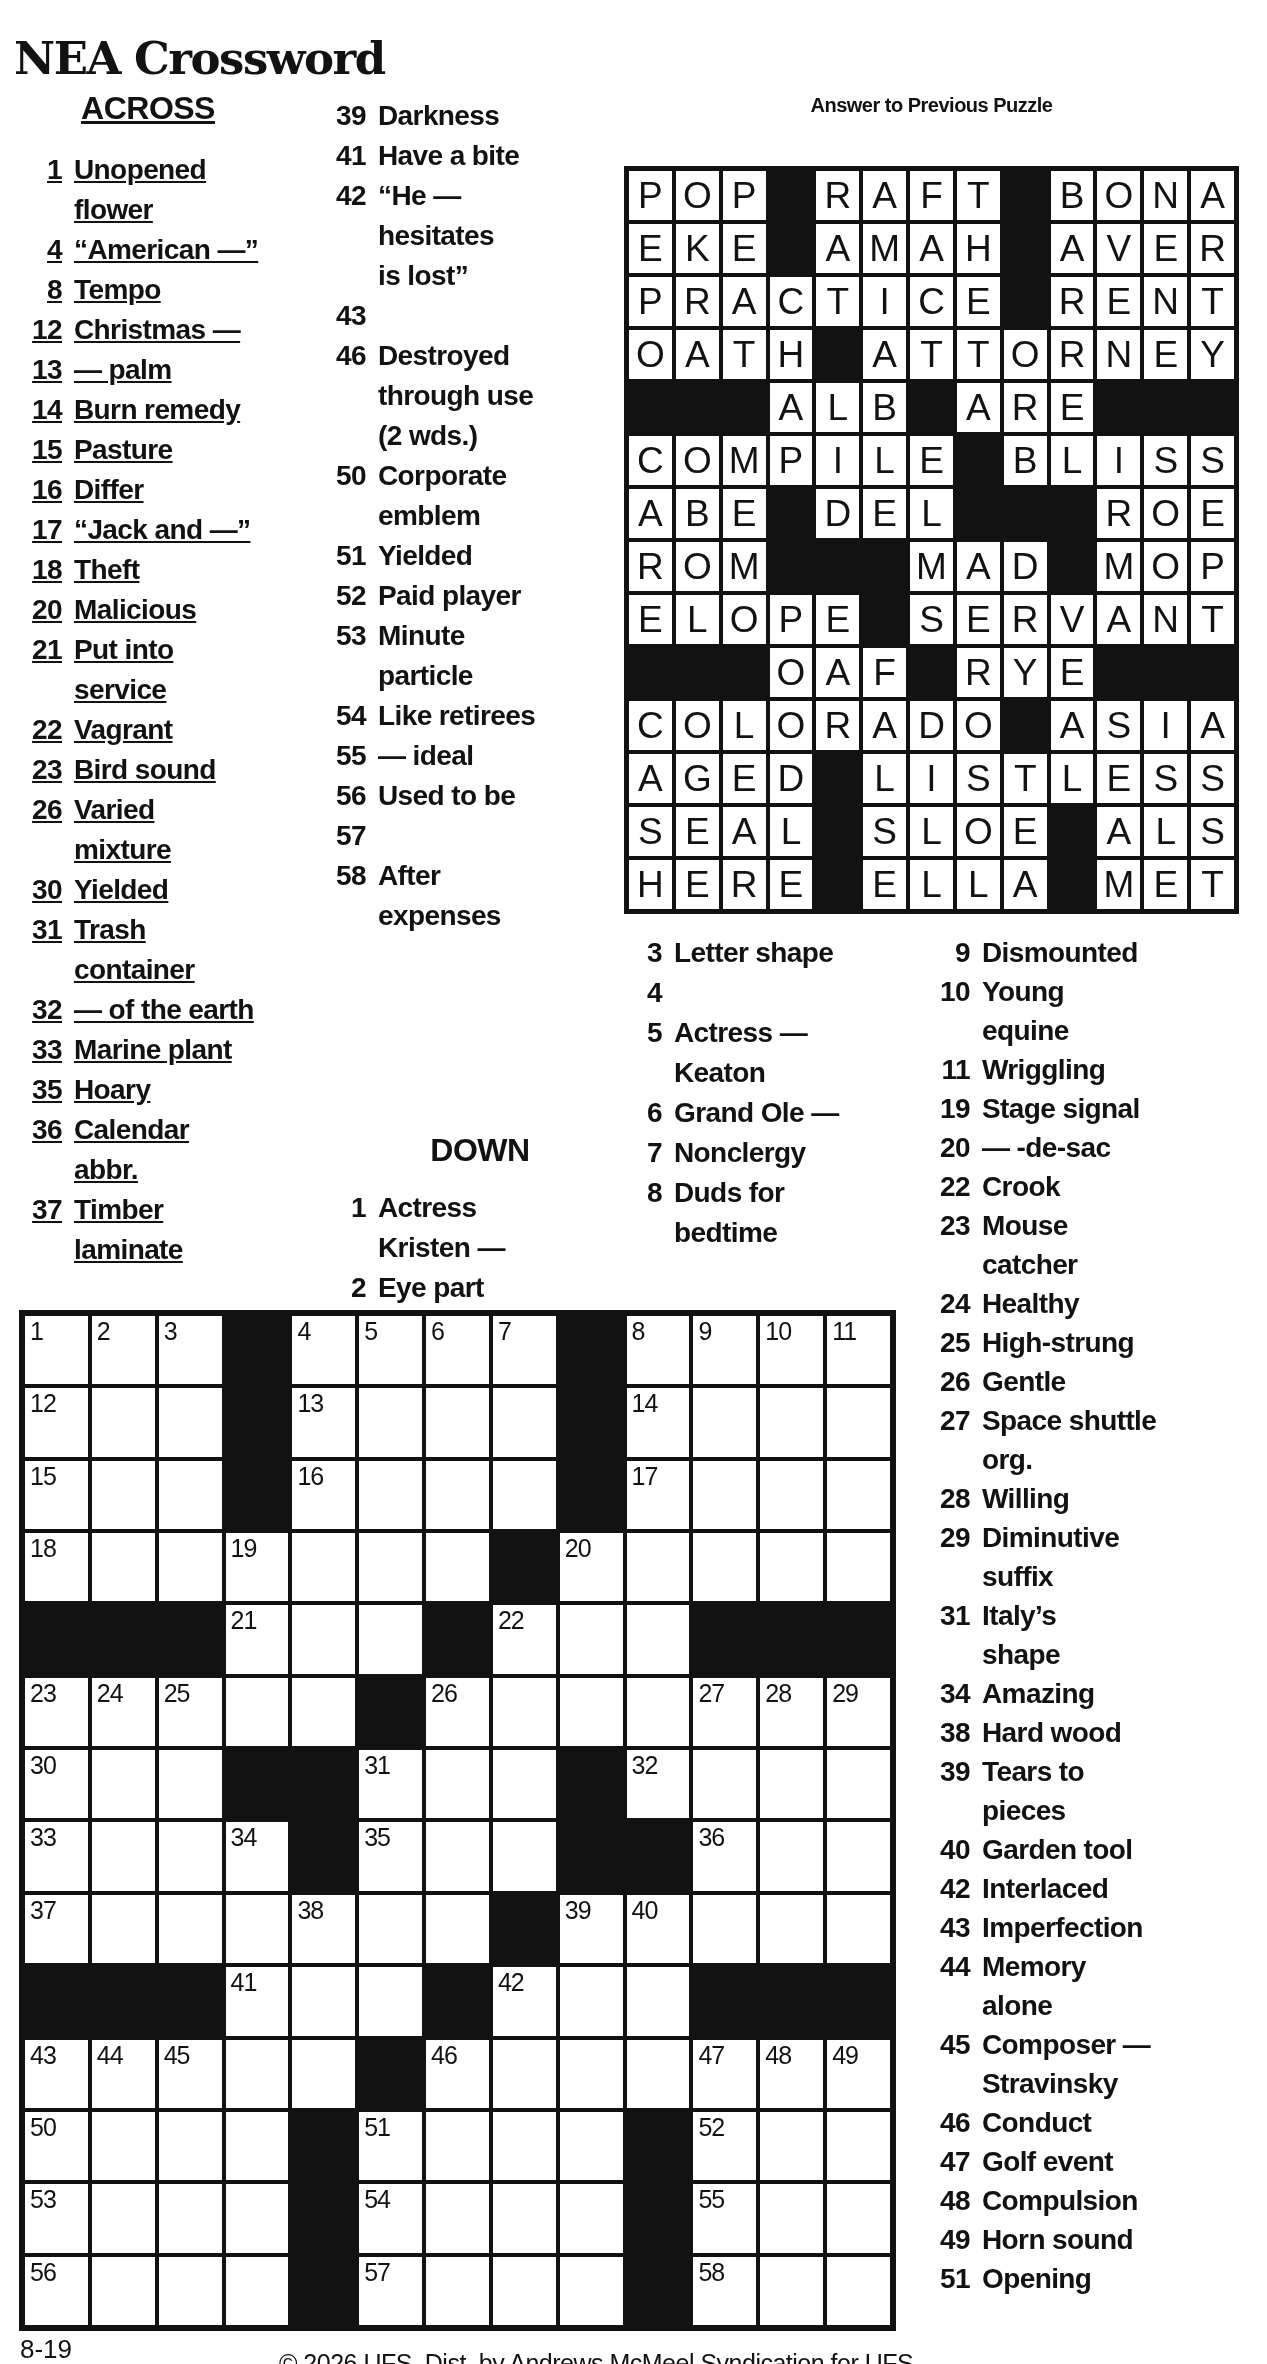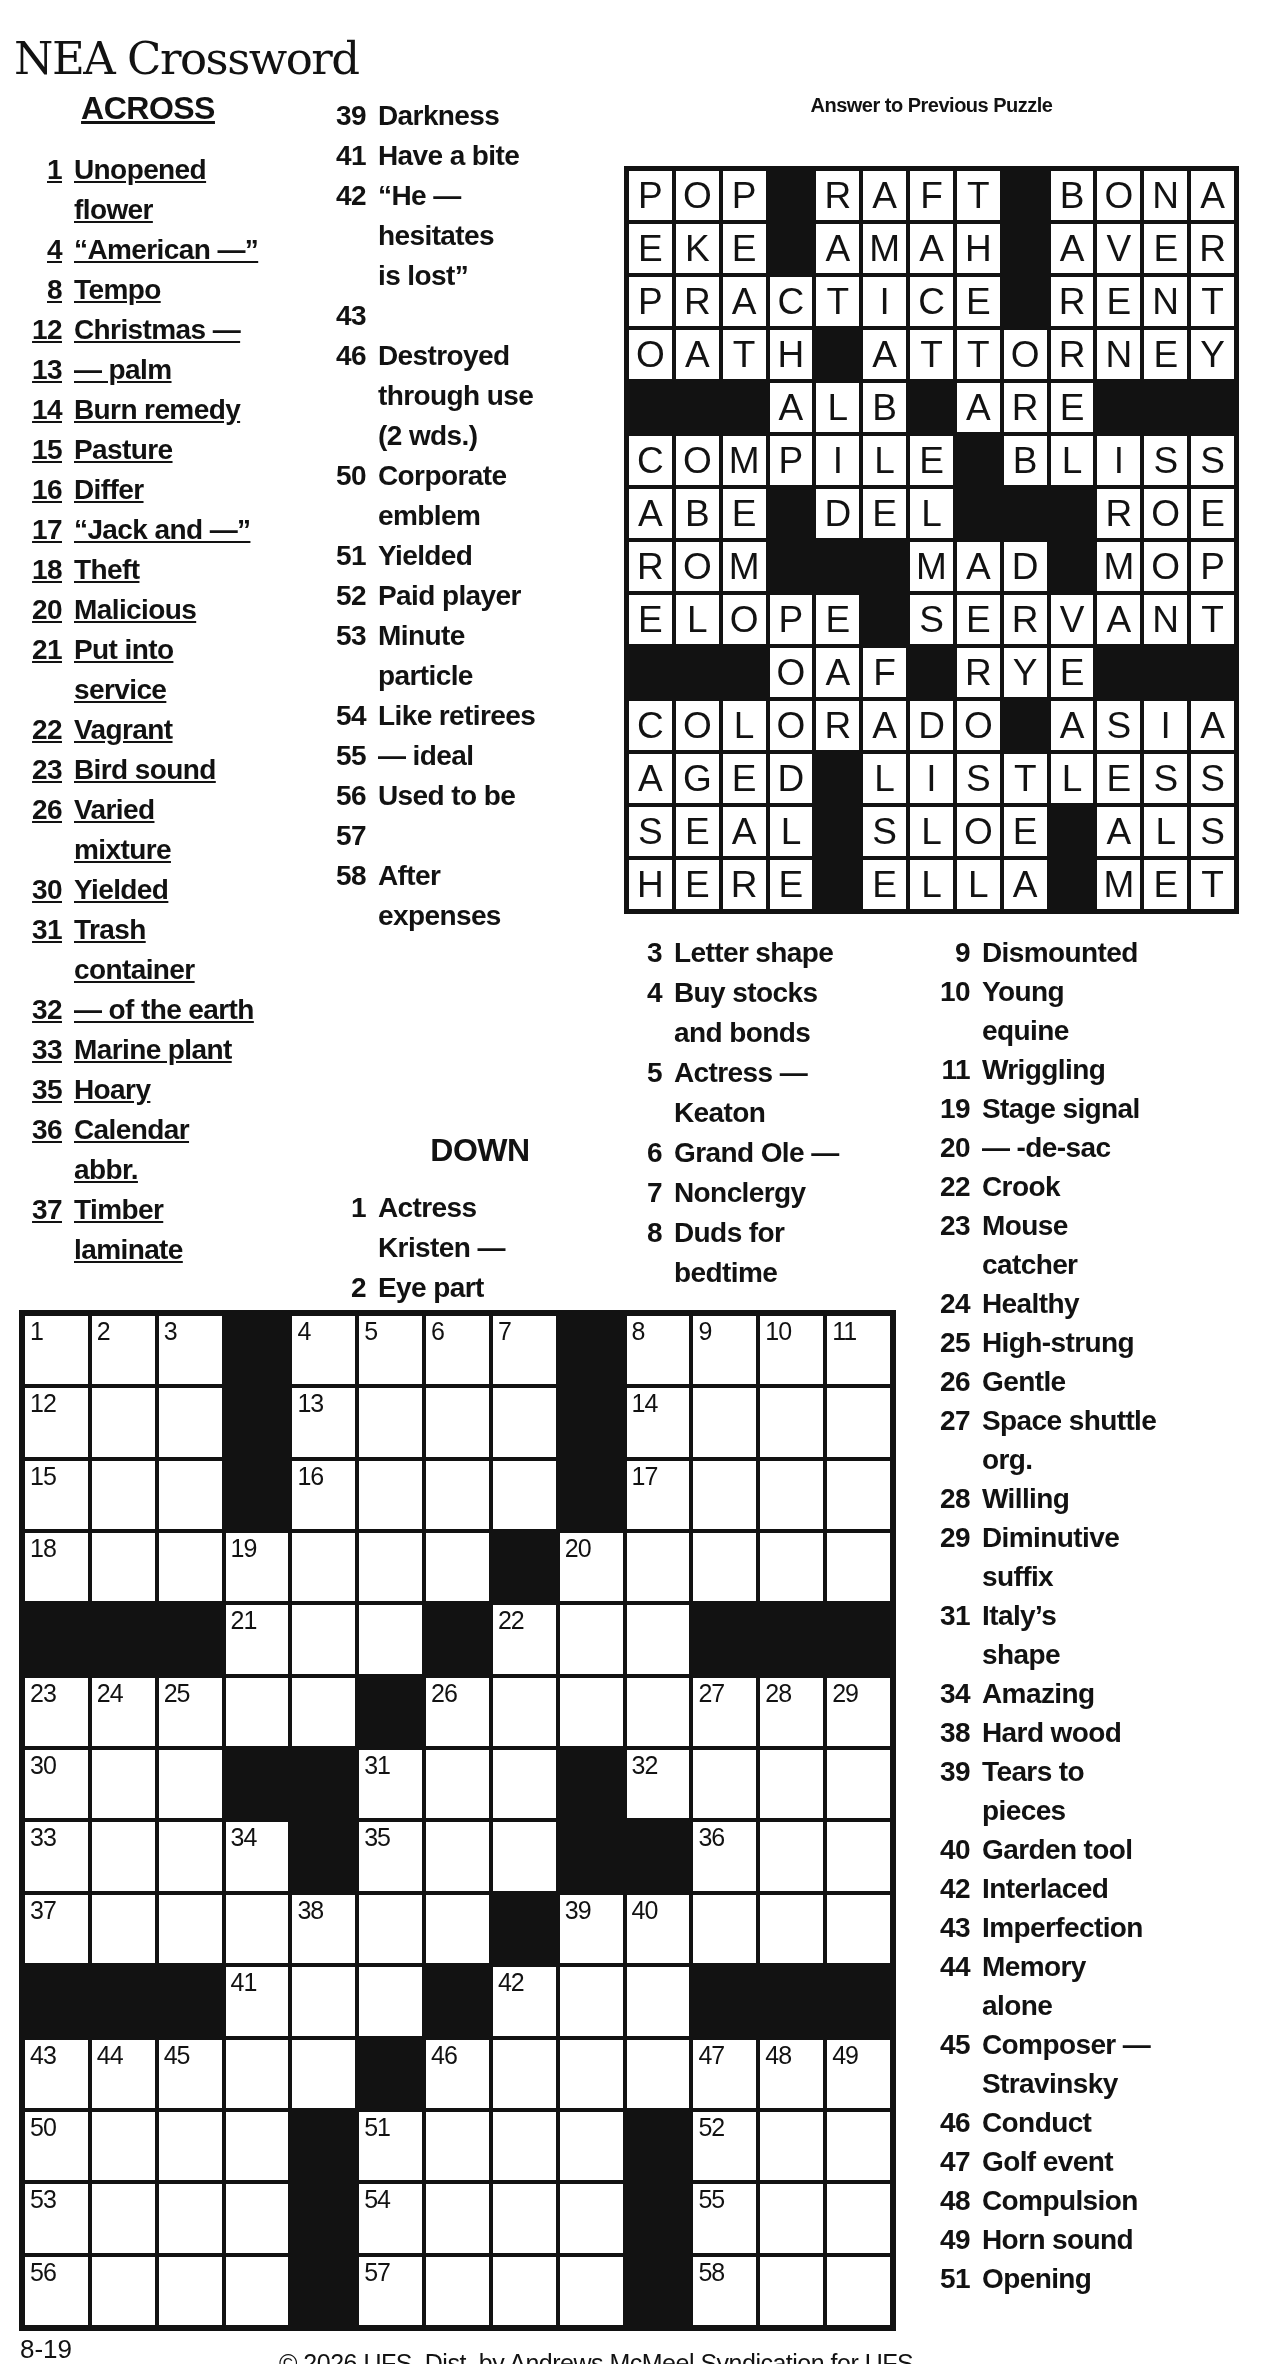--- a/index.html
+++ b/index.html
@@ -2,21 +2,21 @@
 <html><head>
 <meta charset="utf-8">
 <style>
   html,body{margin:0;padding:0;}
   body{
     width:1267px;height:2364px;position:relative;background:#ffffff;color:#121212;
     font-family:"Liberation Sans",sans-serif;overflow:hidden;
   }
   #title{
     position:absolute;left:14px;top:2px;
-    font-family:"DejaVu Serif",serif;font-weight:normal;font-size:45px;letter-spacing:-1.5px;
+    font-family:"DejaVu Serif",serif;font-weight:bold;font-size:45px;letter-spacing:-1.5px;
   }
   .colhead{font-weight:bold;font-size:32px;letter-spacing:-0.5px;text-align:center;}
   .cluecol{position:absolute;font-weight:bold;font-size:28px;line-height:40px;letter-spacing:-0.6px;}
   .clue{display:flex;align-items:flex-start;}
   .cnum{flex:0 0 var(--nw,44px);text-align:right;}
   .ctext{padding-left:12px;white-space:pre-line;}
   #col1{left:18px;top:88px;width:305px;text-decoration:underline;}
   #col1 .colhead{width:260px;margin-bottom:22px;}
   #col2{left:328px;top:96px;width:300px;--nw:38px;}
   #down-header{position:absolute;left:350px;top:1132px;width:260px;}
@@ -413,22 +413,20 @@
     <div class="acell">T</div>
   </div>
 
 <div id="col3" class="cluecol">
     <div class="clue">
       <span class="cnum">3</span>
       <span class="ctext">Letter shape</span>
     </div>
     <div class="clue">
       <span class="cnum">4</span>
-      <span class="ctext">Buy stocks
-and bonds</span>
     </div>
     <div class="clue">
       <span class="cnum">5</span>
       <span class="ctext">Actress —
 Keaton</span>
     </div>
     <div class="clue">
       <span class="cnum">6</span>
       <span class="ctext">Grand Ole —</span>
     </div>

